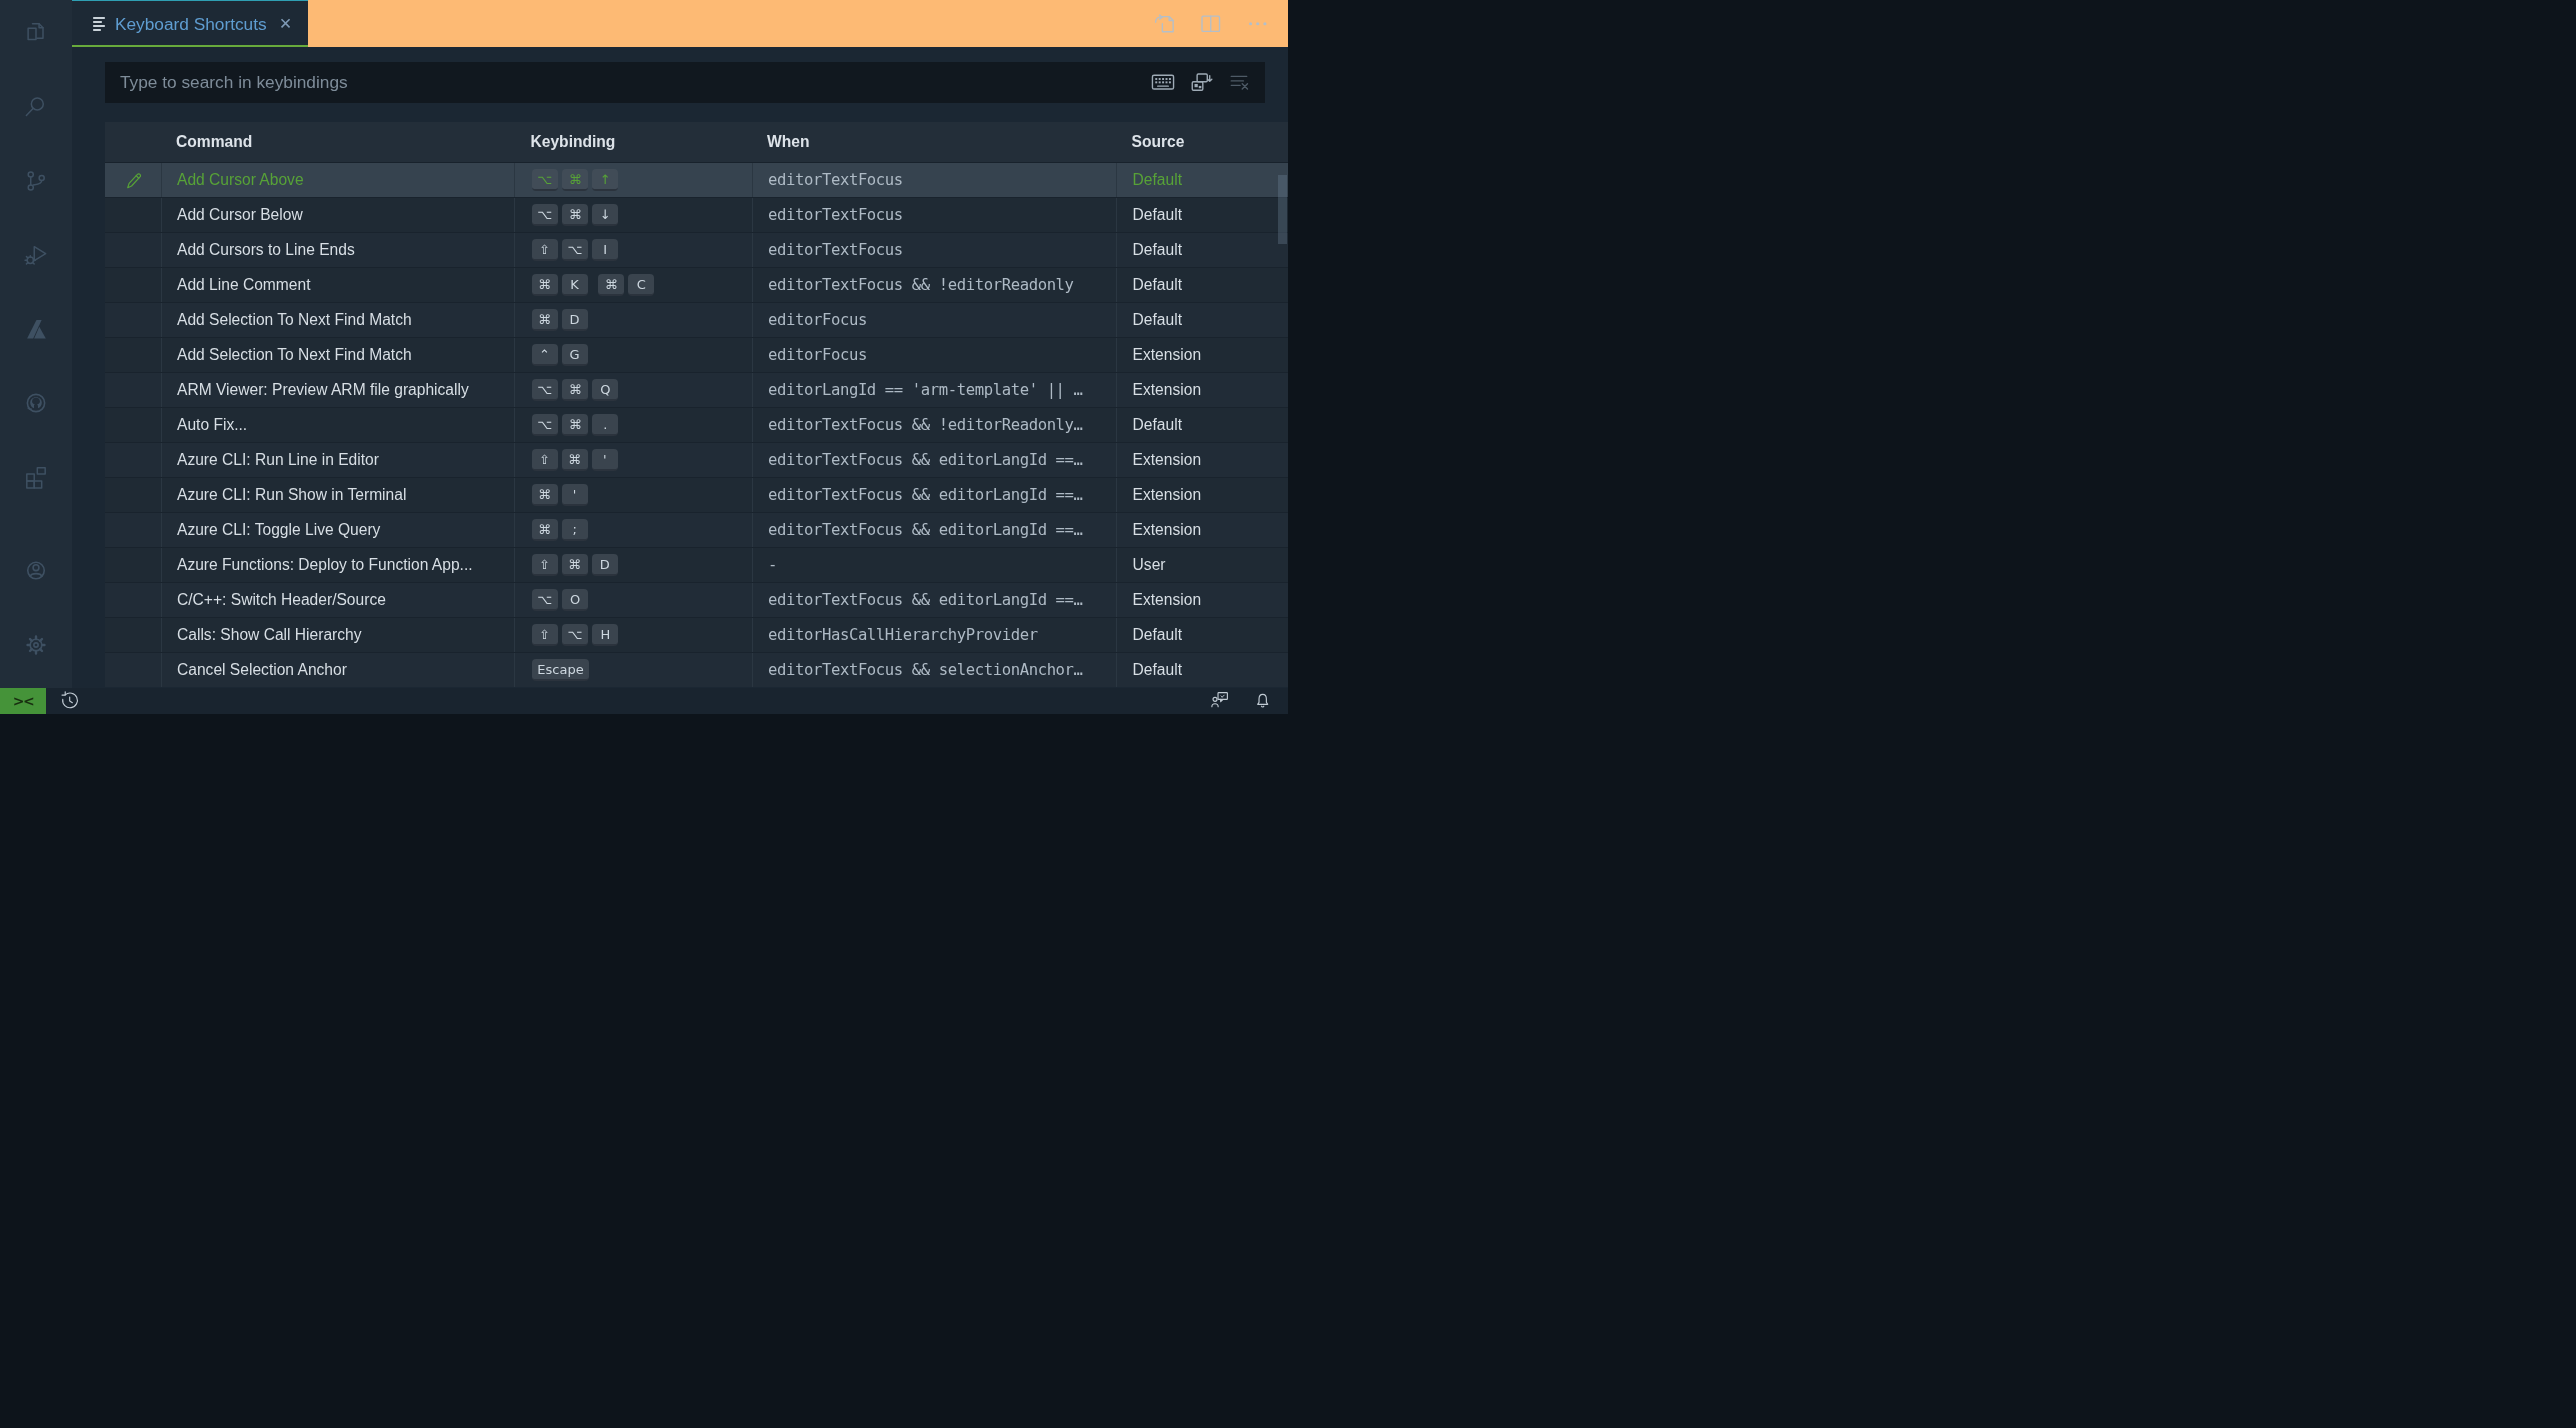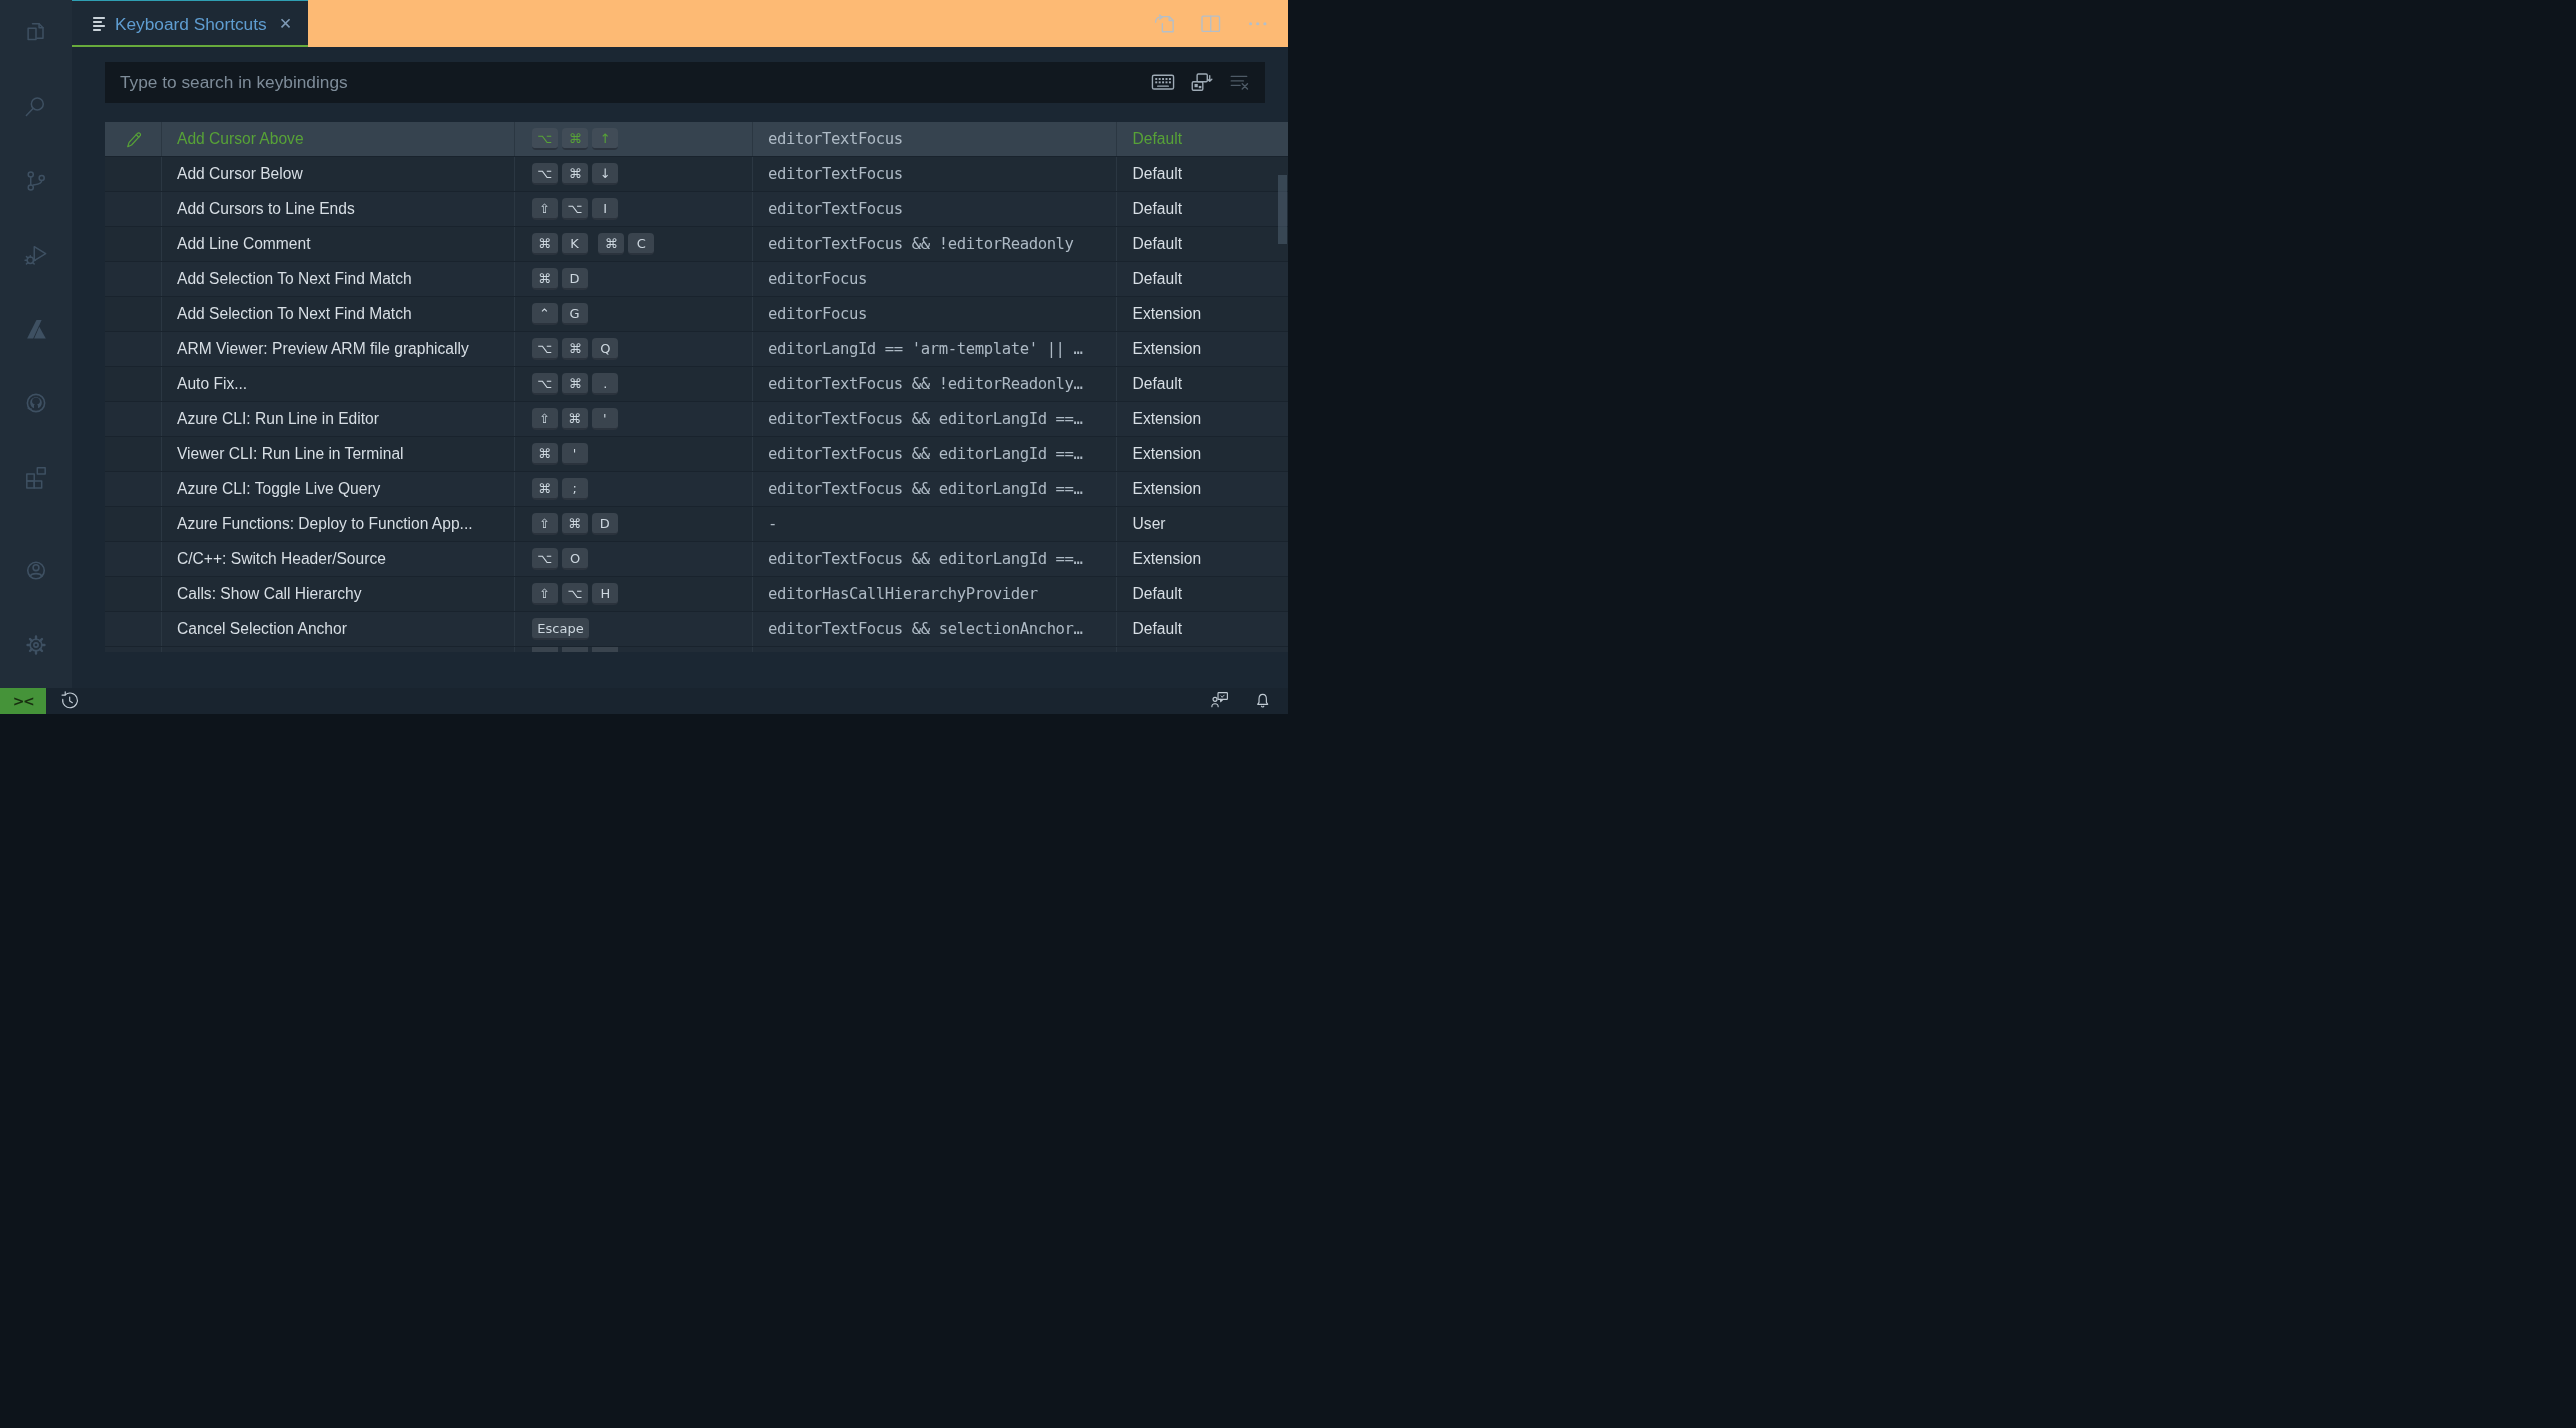--- a/index.html
+++ b/index.html
@@ -260,20 +260,27 @@
       <span class="sa dim">
         <svg width="26" height="23" viewBox="0 0 32 28">
           <path d="M4 6.5 h19 M4 12 h15 M4 17.5 h11"></path>
           <path d="M17.5 15.5 l6.5 6.5 M24 15.5 l-6.5 6.5"></path>
         </svg>
       </span>
     </div>
   </div>
 
   <div class="ktable">
+    <div class="khead">
+      <div class="cell col-gutter"></div>
+      <div class="cell col-command">Command</div>
+      <div class="cell col-keybinding">Keybinding</div>
+      <div class="cell col-when">When</div>
+      <div class="cell col-source">Source</div>
+    </div>
     <div>
         <div class="krow selected">
           <div class="cell col-gutter">
   <span style="color:#57a237">
     <svg width="23" height="23" viewBox="0 0 32 32">
       <path d="M8 26 l1.9 -6 L21.5 7.5 c1 -1 2.6 -1 3.5 0 c1 1 1 2.6 0 3.5 L13.3 23.6 Z"></path>
       <path d="M19.8 9.3 l3.5 3.5"></path>
     </svg>
   </span>
 </div>
@@ -388,21 +395,21 @@
               <span class="keycap">⇧</span>
               <span class="keycap">⌘</span>
               <span class="keycap">'</span>
             </span>
           </div>
           <div class="cell col-when mono">editorTextFocus &amp;&amp; editorLangId ==…</div>
           <div class="cell col-source">Extension</div>
         </div>
         <div class="krow alt">
           <div class="cell col-gutter"></div>
-          <div class="cell col-command">Viewer CLI: Run Line in Terminal</div>
+          <div class="cell col-command">Azure CLI: Run Show in Terminal</div>
           <div class="cell col-keybinding">
             <span class="chord">
               <span class="keycap">⌘</span>
               <span class="keycap">'</span>
             </span>
           </div>
           <div class="cell col-when mono">editorTextFocus &amp;&amp; editorLangId ==…</div>
           <div class="cell col-source">Extension</div>
         </div>
         <div class="krow">

